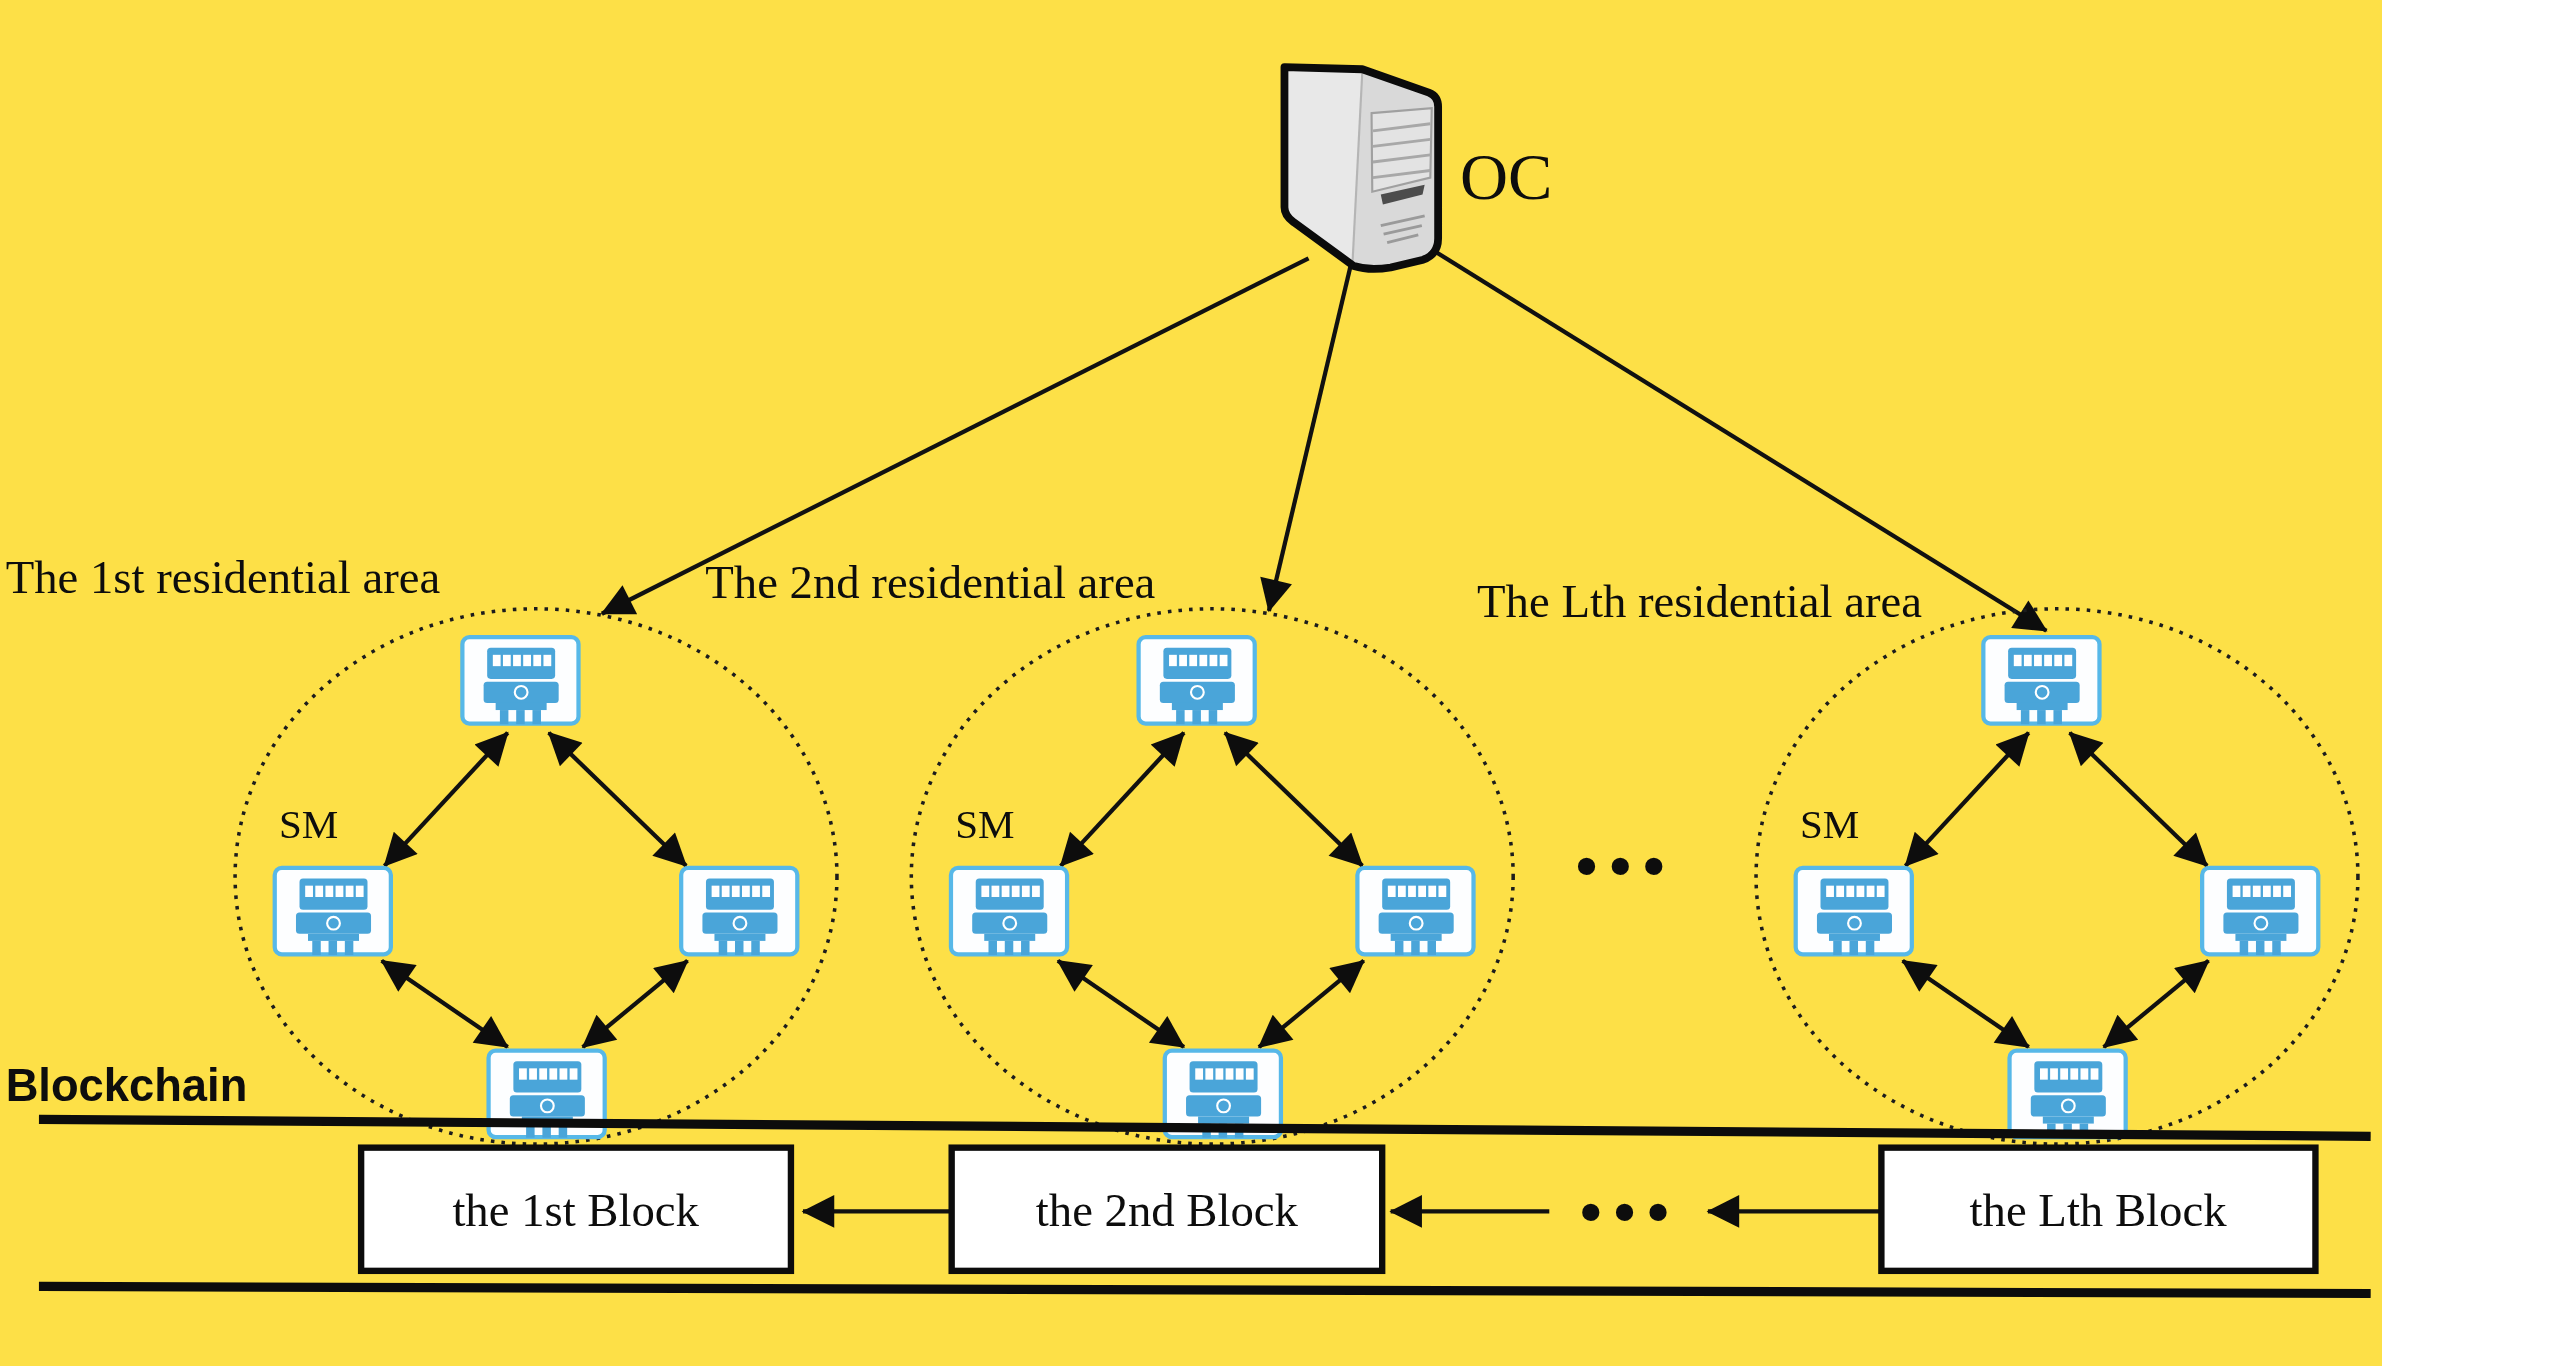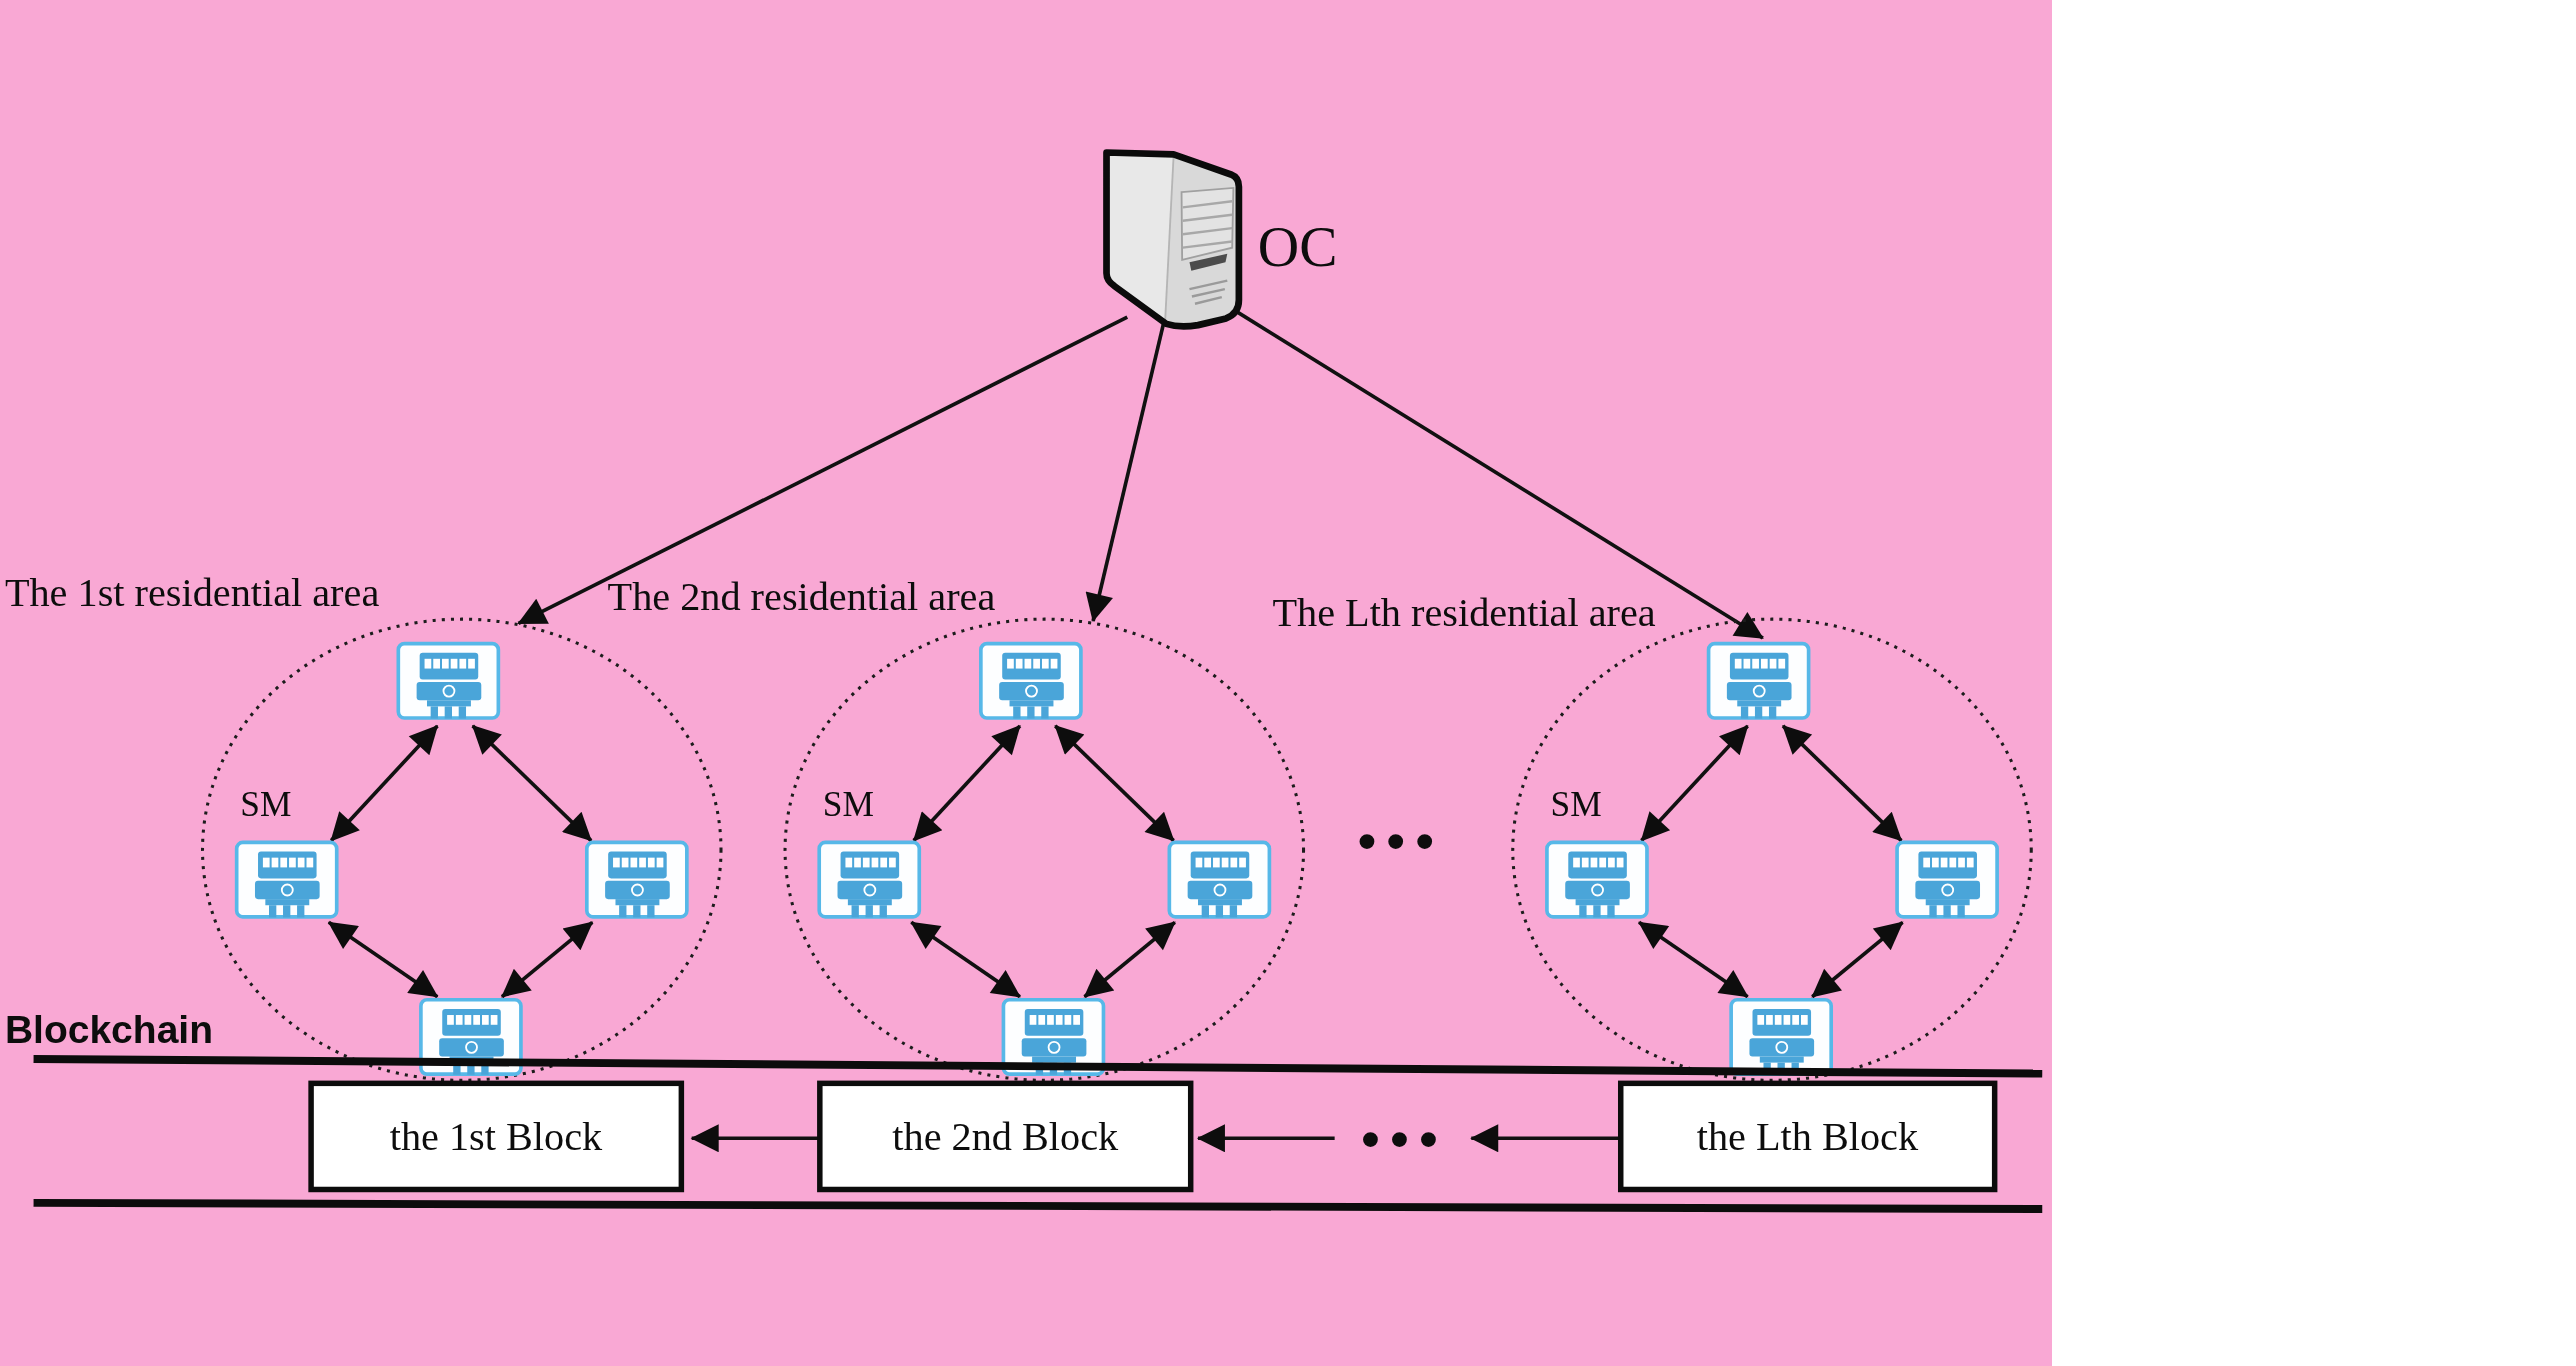--- a/index.html
+++ b/index.html
@@ -1,16 +1,16 @@
 <!DOCTYPE html>
 <html style="font-size:12.3px"><head>
 <meta charset="utf-8">
 <style>
   html,body{margin:0;padding:0;background:#ffffff;}
-  .stage{width:2052px;height:1367px;position:relative;background:#f9a8d4;}
+  .stage{width:2382px;height:1367px;position:relative;background:#fde047;}
   svg{display:block;width:100%;height:100%;}
   .txt{font-family:"Liberation Serif","DejaVu Serif",serif;fill:#0d0d0d;}
   .area-label{font-size:66px;}
   .oc-label{font-size:94px;}
   .sm-label{font-size:58px;}
   .block-label{font-size:66px;text-anchor:middle;}
   .blockchain-label{font-family:"Liberation Sans","DejaVu Sans",sans-serif;font-weight:700;font-size:64px;fill:#0d0d0d;}
   .dots{font-family:"Liberation Serif","DejaVu Serif",serif;font-weight:700;font-size:150px;letter-spacing:10px;fill:#0d0d0d;}
   .link{stroke:#111111;stroke-width:6;fill:none;}
   .rail{stroke:#0c0c0c;stroke-width:13;}

